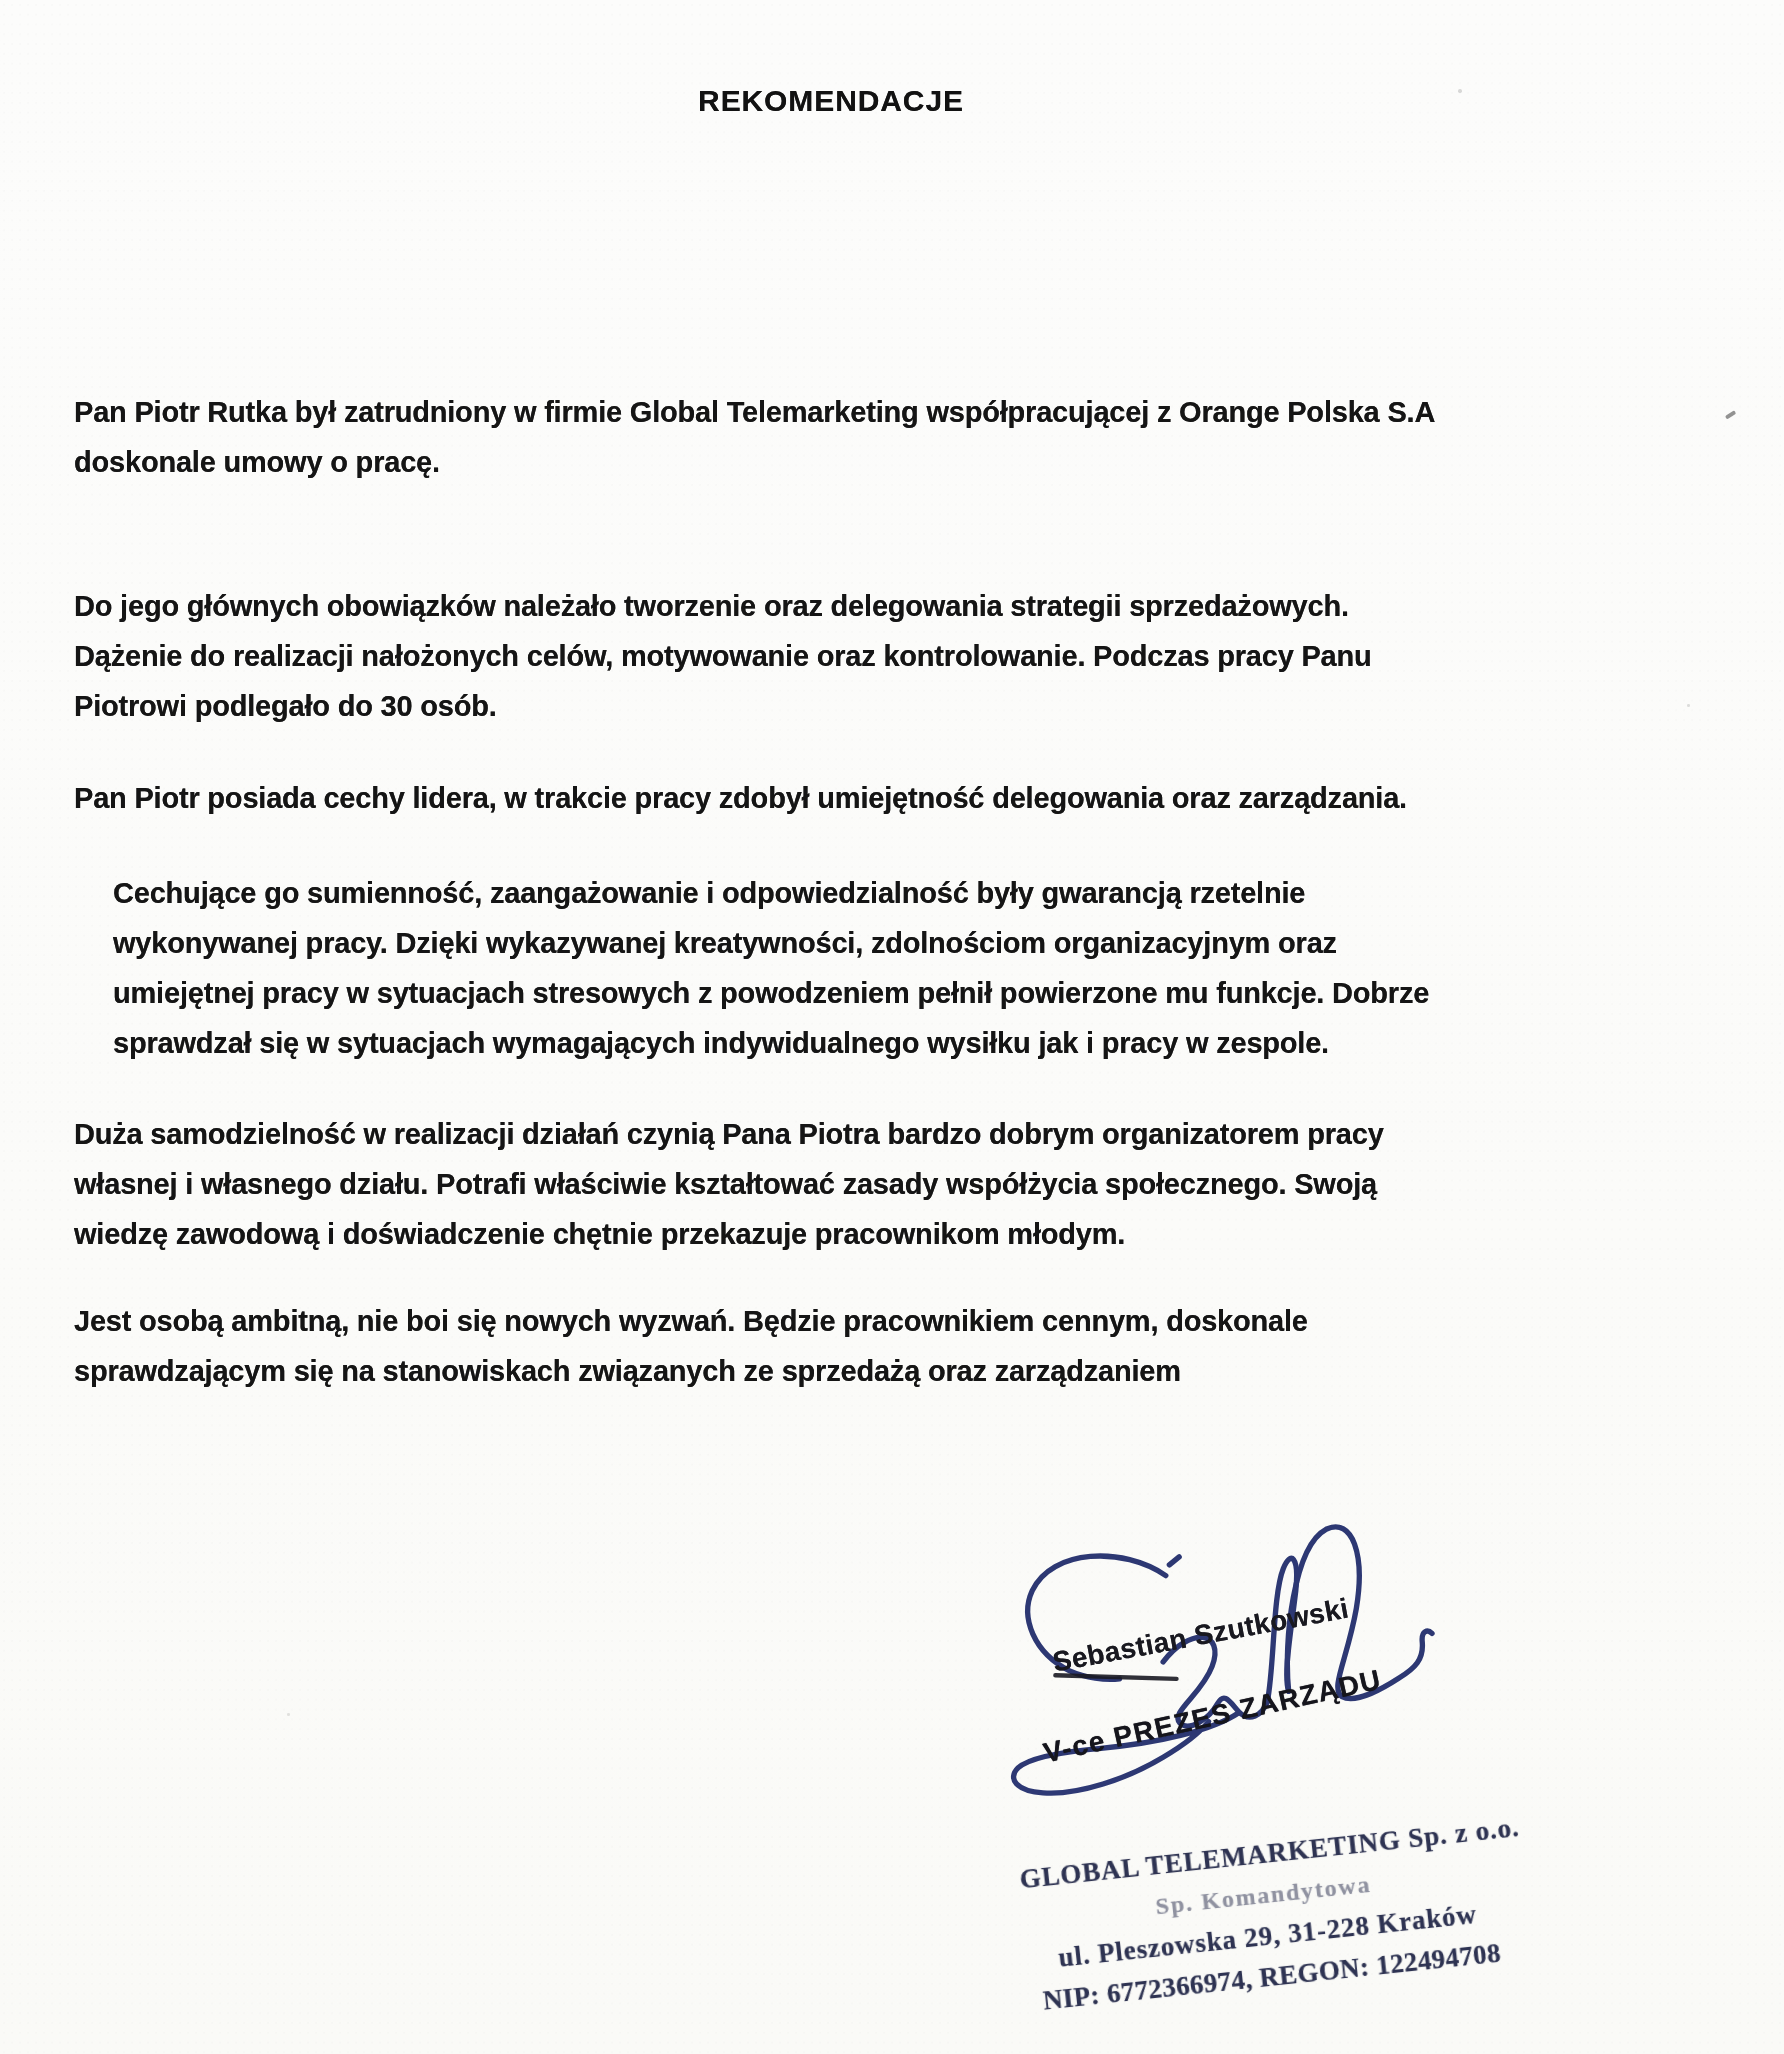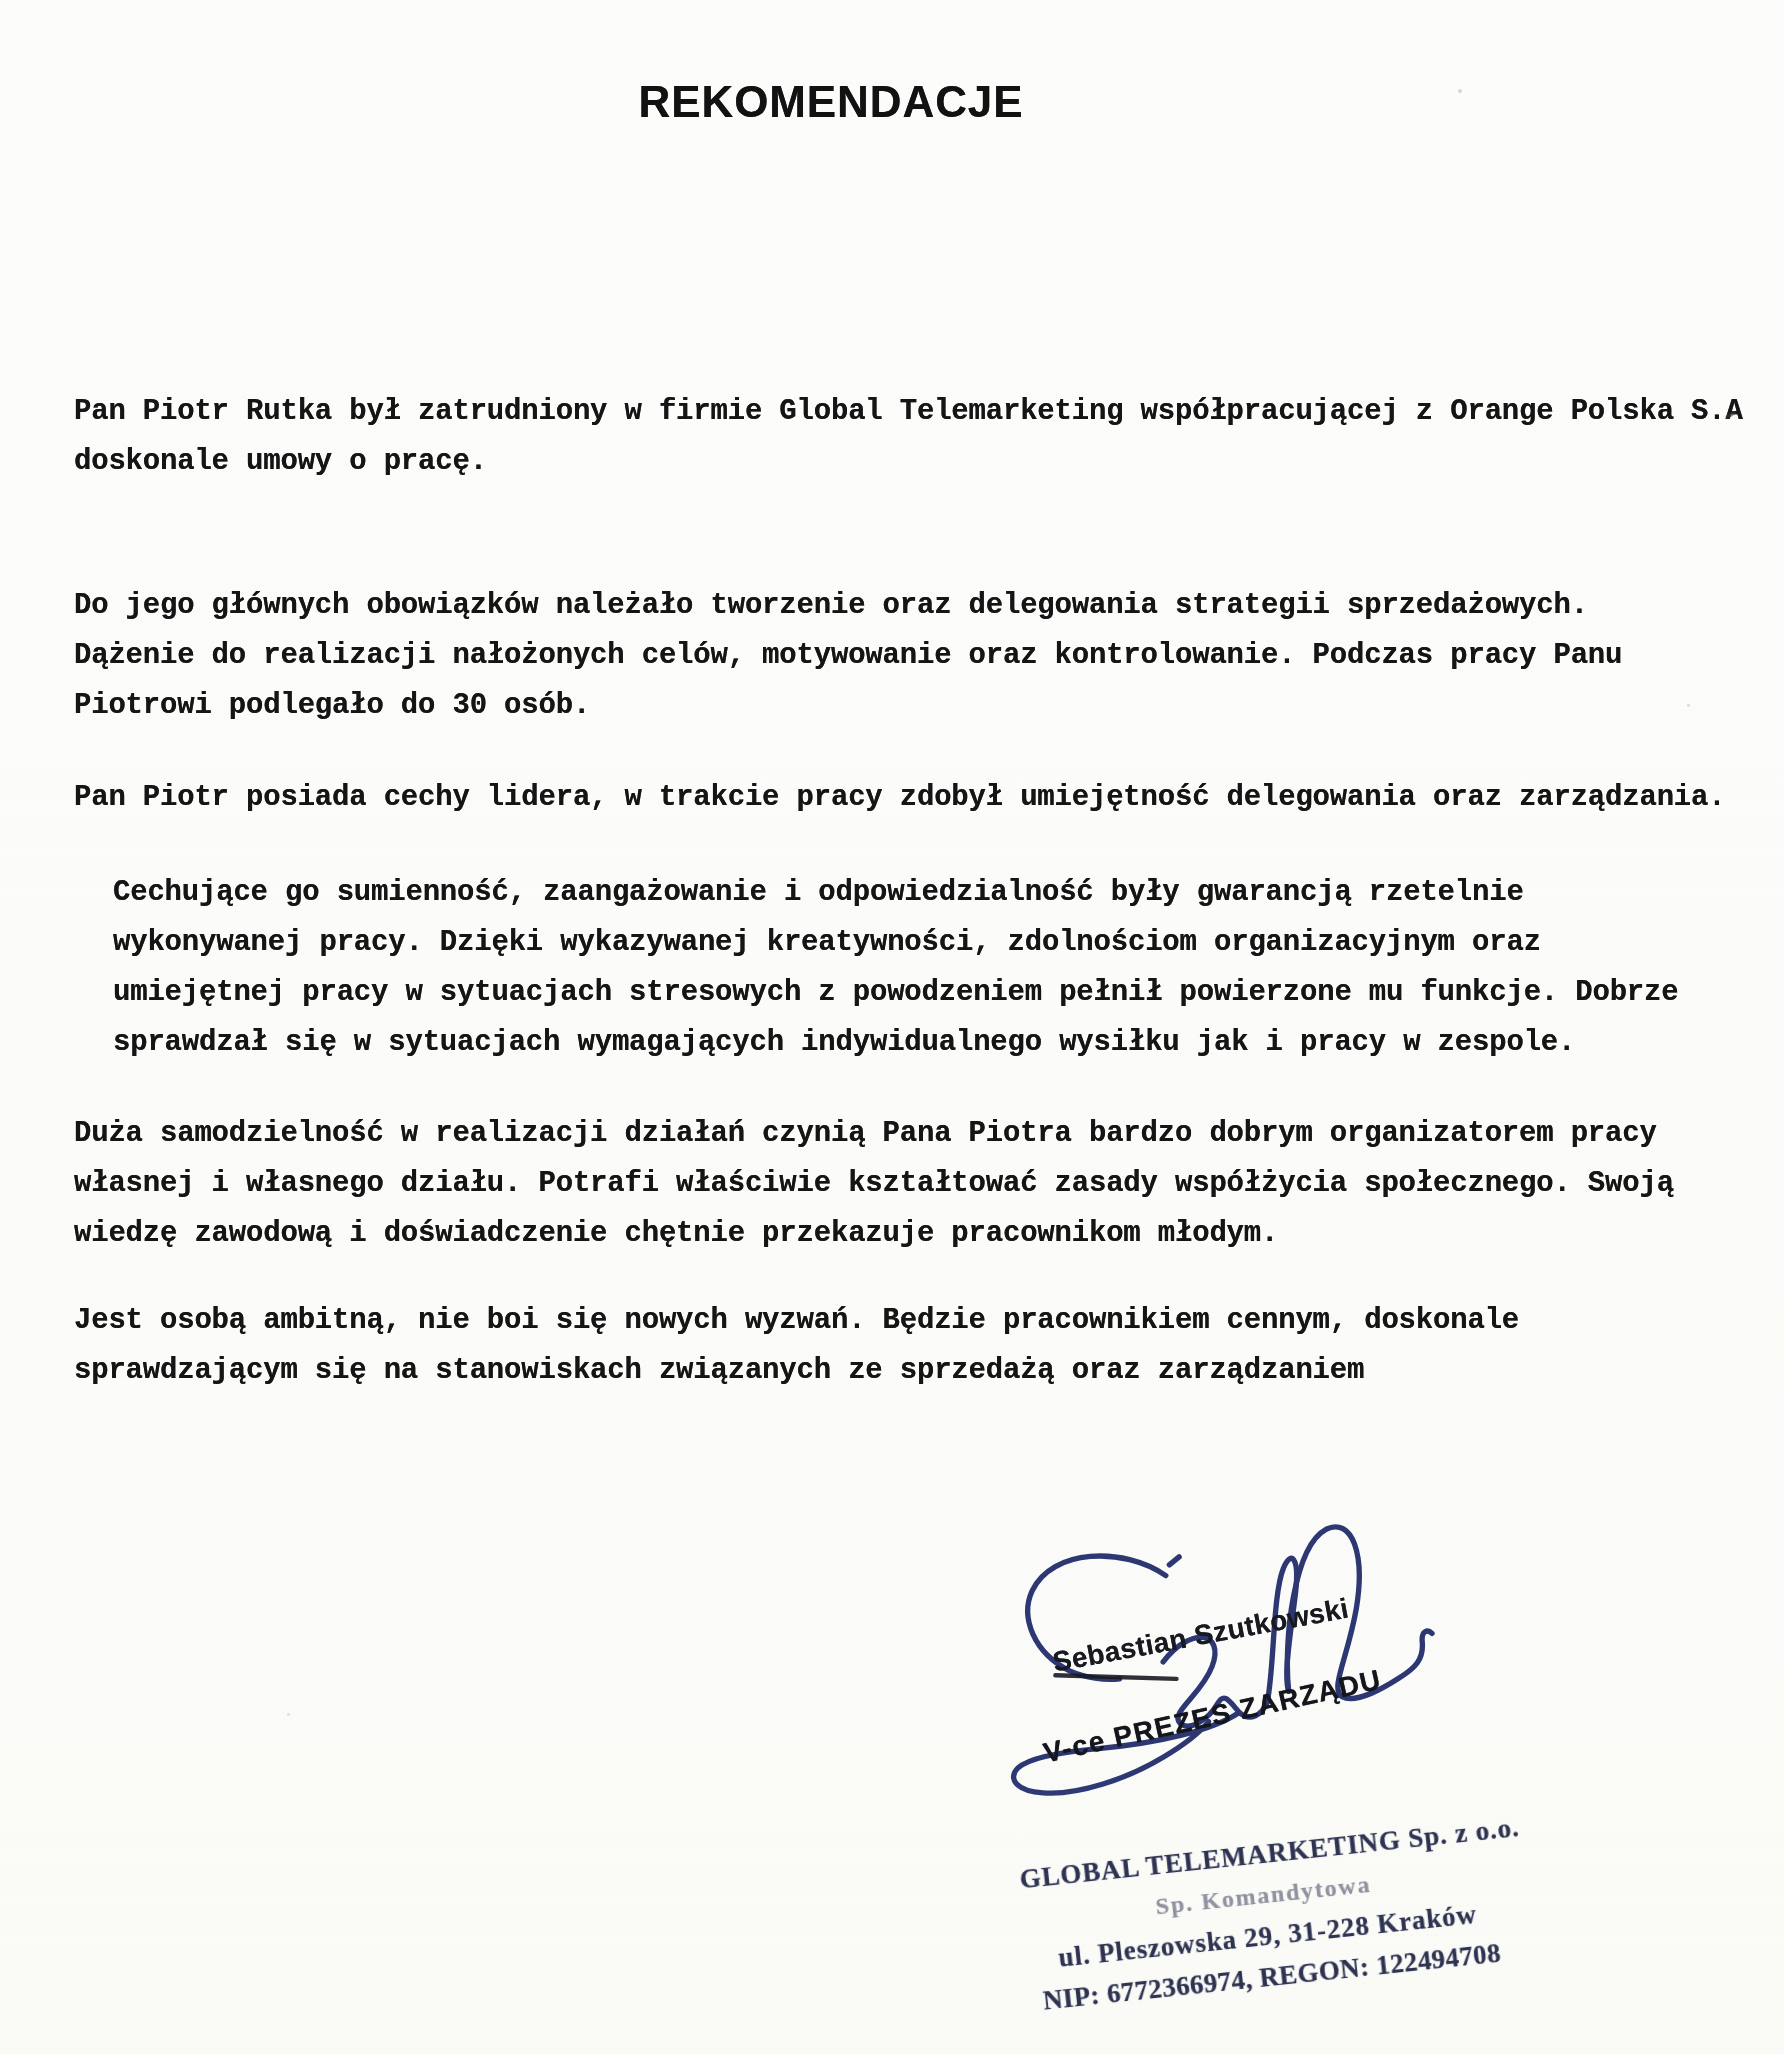--- a/index.html
+++ b/index.html
@@ -8,36 +8,35 @@
     width:1785px; height:2055px;
     background:
       radial-gradient(rgba(120,120,115,0.025) 0.9px, transparent 1.2px),
       linear-gradient(180deg, #fcfcfb 0%, #fbfbf9 60%, #fafaf7 100%);
     background-size: 8px 9.8px, 100% 100%;
     overflow:hidden;
     font-family:"Liberation Sans", sans-serif;
   }
 
   .title {
-    position:absolute; top:77px; left:0; width:1662px;
+    position:absolute; top:84px; left:0; width:1662px;
     text-align:center;
-    font-size:44px; font-weight:800; letter-spacing:0.9px;
+    font-size:30px; font-weight:800; letter-spacing:0.9px;
     color:#121212;
     text-shadow:0 0 0.5px rgba(0,0,0,0.75);
   }
 
   .para {
     position:absolute; left:74px;
     color:#151515;
     font-size:29px; font-weight:700; letter-spacing:-0.2px;
   }
   .tline {
     line-height:50px; white-space:nowrap;
     text-shadow:0 0 0.5px rgba(25,25,25,0.8);
-    font-family:Liberation Mono, monospace;
   }
   .p1 { top:387px; }
   .p2 { top:581px; }
   .p3 { top:773px; }
   .p4 { top:868px;margin-left:39px; }
   .p5 { top:1109px; }
   .p6 { top:1296px; }
 
   .sig-svg { position:absolute; left:945px; top:1506px; width:552px; height:303px; }
 

